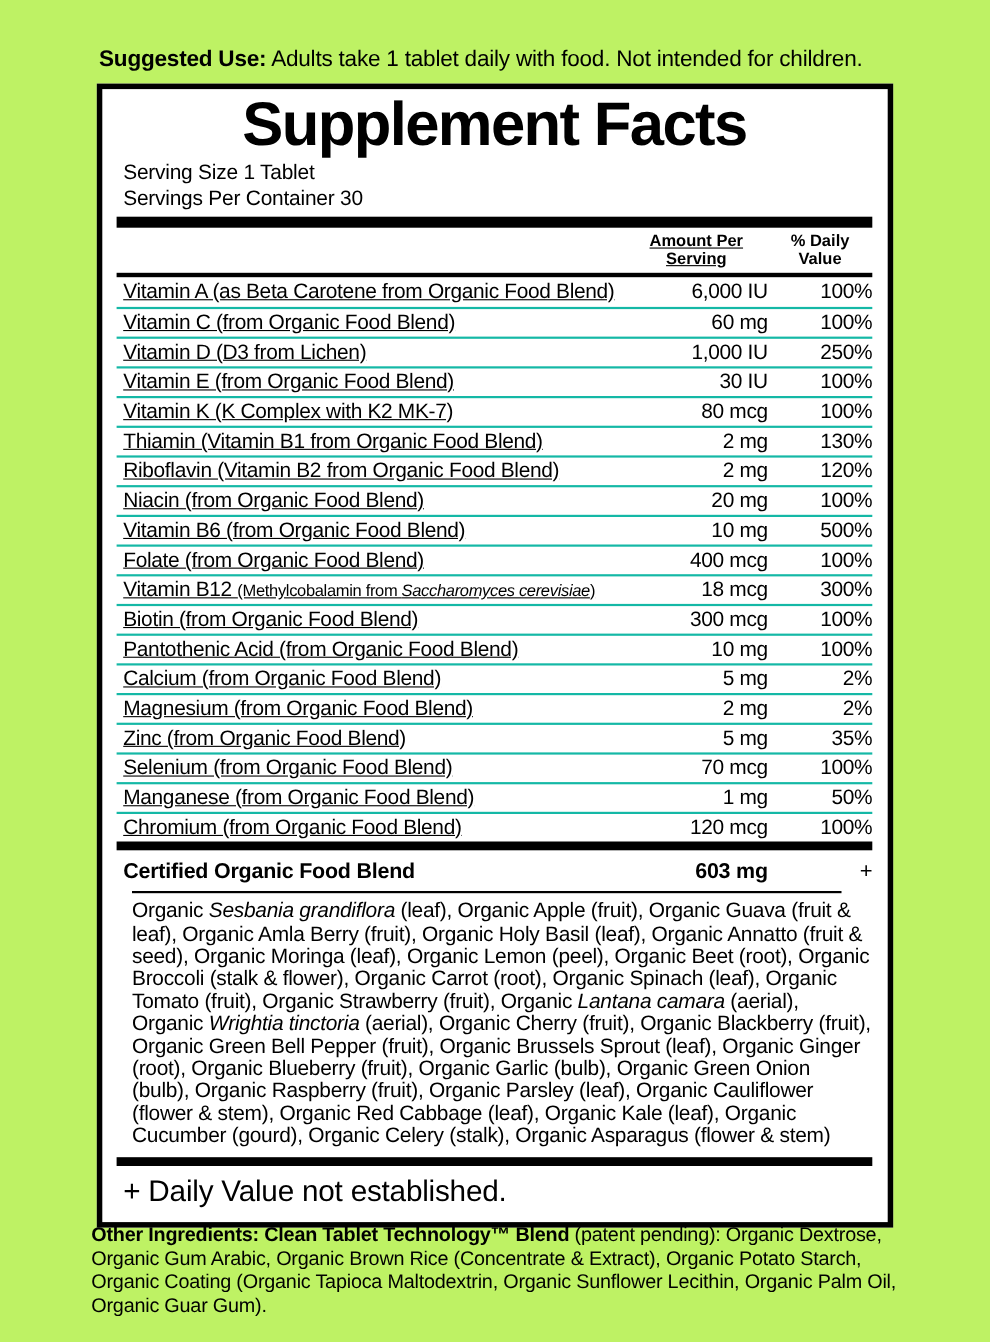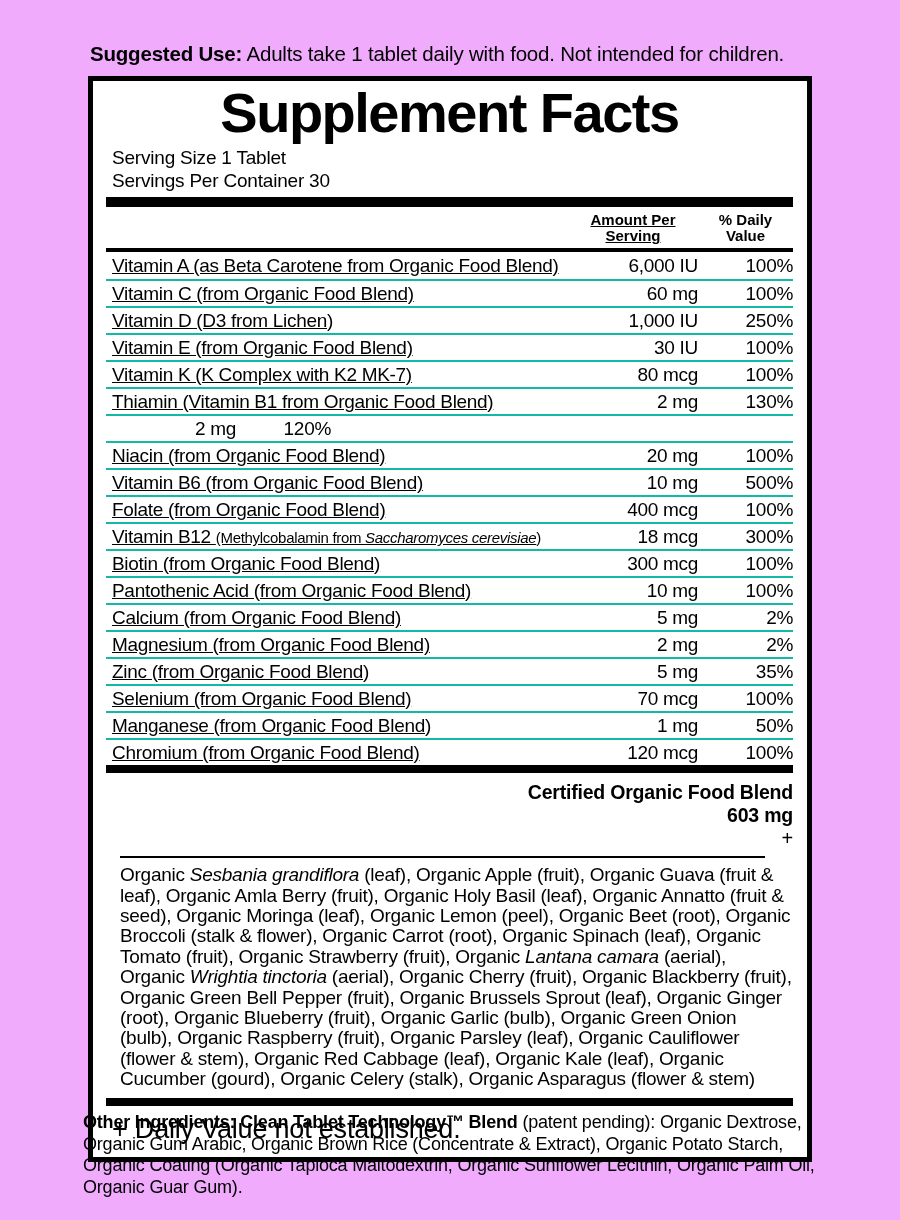--- a/index.html
+++ b/index.html
@@ -2,21 +2,21 @@
 <html><head>
 <meta charset="utf-8">
 <style>
   * { margin:0; padding:0; box-sizing:border-box; }
   html,body { background:#fff; }
   body {
     width:900px; height:1220px; position:relative;
     color:#000; font-family:"Liberation Sans", sans-serif;
     -webkit-font-smoothing:antialiased;
   }
-  .page { position:absolute; inset:0; background:#f0abfc; }
+  .page { position:absolute; inset:0; background:#bef264; }
   .b { font-weight:bold; }
   .small { font-size:15px; }
 
   .suggested { position:absolute; left:90px; top:42px; font-size:20.5px; letter-spacing:-0.2px; }
 
   .panel {
     position:absolute; left:88px; top:76px; width:724px;
     border:5px solid #000; background:#fff;
     padding:0 14px 10px 13px;
   }
@@ -32,21 +32,21 @@
   .ah, .dh { font-weight:bold; font-size:15px; line-height:16px; text-align:center; }
   .ah { width:130px;text-decoration:underline; }
   .dh { width:95px; }
 
   .row { display:flex; align-items:center; height:27px; font-size:19px; letter-spacing:-0.3px; border-top:2px solid #14b8a6; }
   .row:first-child { border-top:none; }
   .row .label { flex:1; padding-left:6px; white-space:nowrap; overflow:visible;text-decoration:underline; }
   .row .amount { width:130px; text-align:right; white-space:nowrap; }
   .row .dv { width:95px; text-align:right; white-space:nowrap; }
 
-  .blend-row { display:flex; align-items:flex-end; font-size:19.5px; padding:8px 0 6px; letter-spacing:-0.2px;flex-direction:column; }
+  .blend-row { display:flex; align-items:center; font-size:19.5px; padding:8px 0 6px; letter-spacing:-0.2px; }
   .blend-row .label { flex:1; padding-left:6px; font-weight:bold; }
   .blend-row .amount { width:130px; text-align:right; font-weight:bold; }
   .blend-row .dv { width:95px; text-align:right; font-size:20px; }
 
   .blend-rule { height:2px; background:#000; margin:0 28px 0 14px; }
   .blend-para { font-size:19px; line-height:20.4px; letter-spacing:-0.25px; padding:7px 0 8px 14px; }
 
   .footnote { font-size:27px; letter-spacing:-0.2px; padding:8px 0 2px 6px; }
 
   .other { position:absolute; left:83px; top:1112px; width:740px; font-size:18px; line-height:21.5px; letter-spacing:-0.2px; }
@@ -103,20 +103,21 @@
           <div class="label"><span>Vitamin K (K Complex with K2 MK-7)</span></div>
           <div class="amount">80 mcg</div>
           <div class="dv">100%</div>
         </div>
         <div class="row">
           <div class="label"><span>Thiamin (Vitamin B1 from Organic Food Blend)</span></div>
           <div class="amount">2 mg</div>
           <div class="dv">130%</div>
         </div>
         <div class="row">
+          <div class="label"><span>Riboflavin (Vitamin B2 from Organic Food Blend)</span></div>
           <div class="amount">2 mg</div>
           <div class="dv">120%</div>
         </div>
         <div class="row">
           <div class="label"><span>Niacin (from Organic Food Blend)</span></div>
           <div class="amount">20 mg</div>
           <div class="dv">100%</div>
         </div>
         <div class="row">
           <div class="label"><span>Vitamin B6 (from Organic Food Blend)</span></div>

